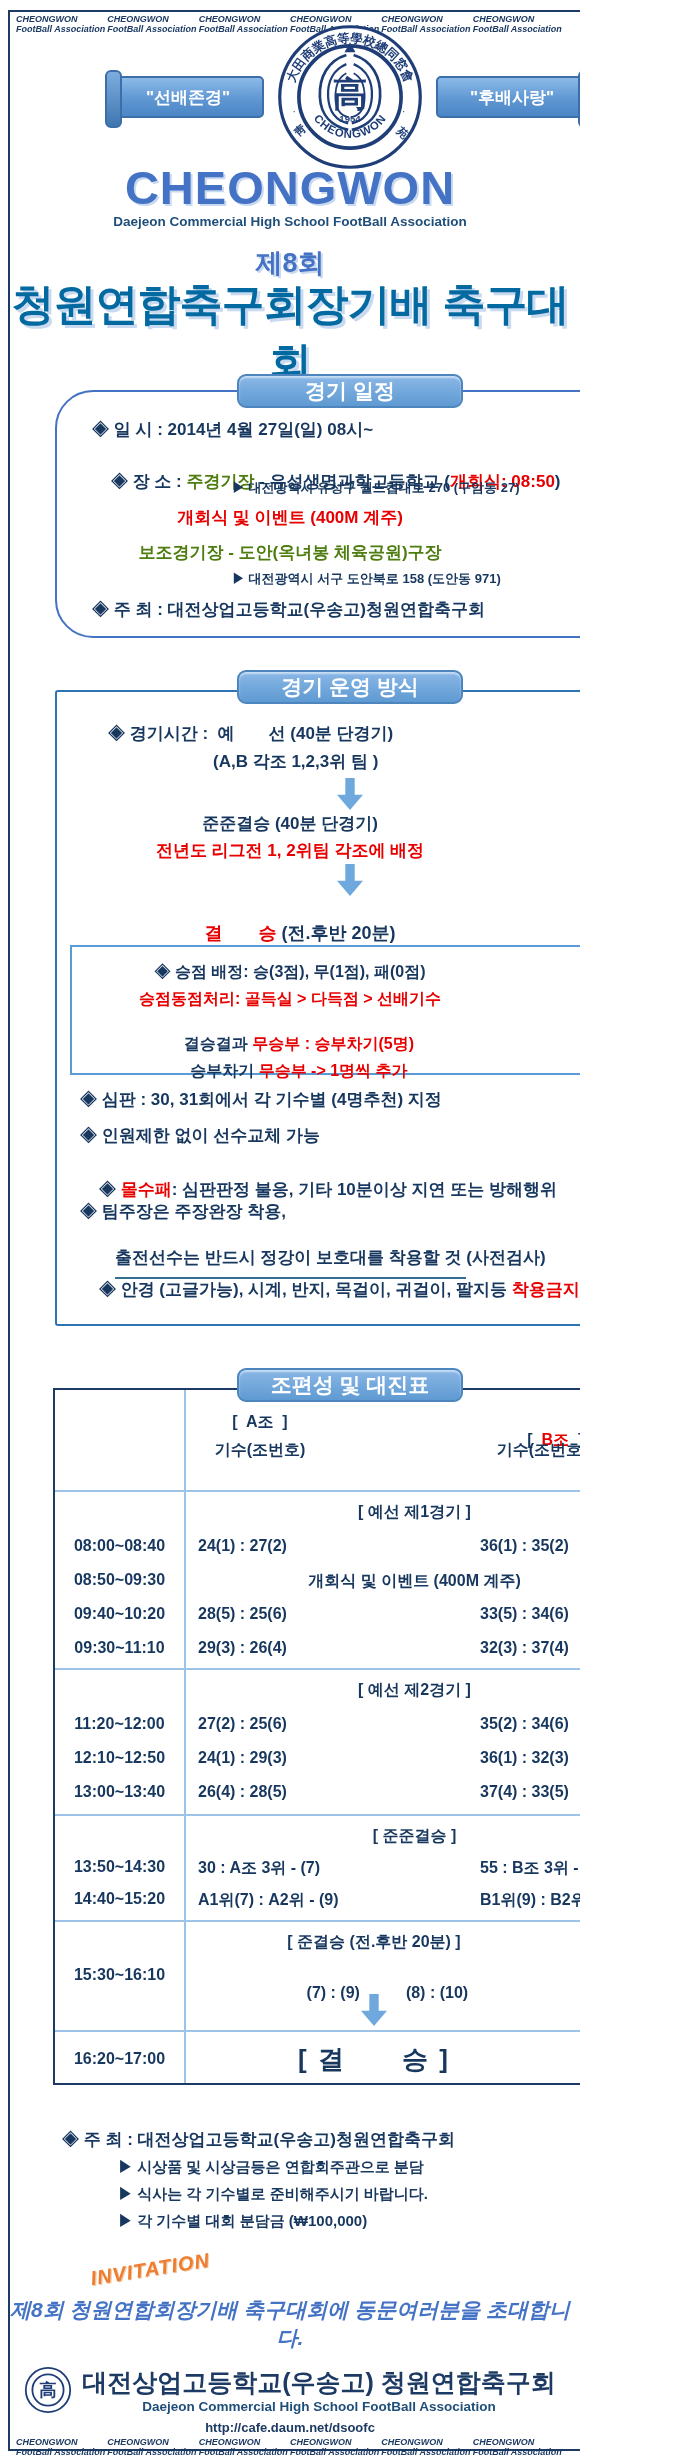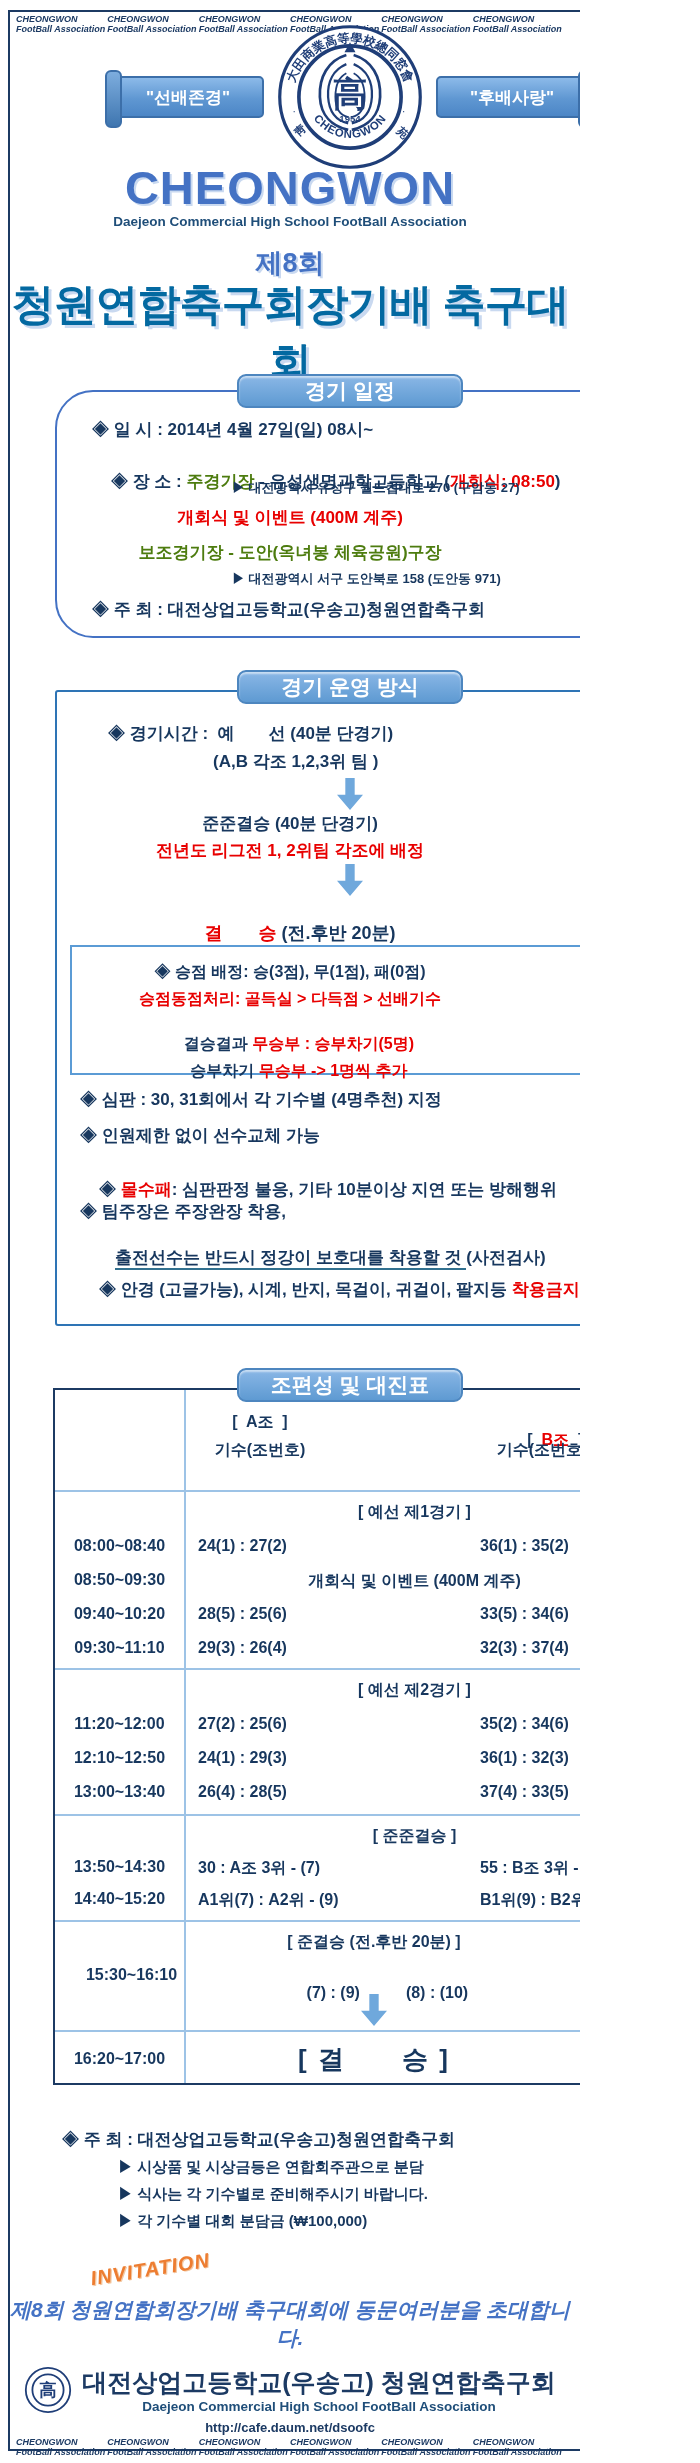--- a/index.html
+++ b/index.html
@@ -39,21 +39,21 @@
         box-shadow:inset 0 2px 2px rgba(255,255,255,.55);}
   .box{position:absolute;box-sizing:border-box;background:#fff;}
   .box1{left:55px;top:390px;width:590px;height:248px;border:2.5px solid #4472C4;border-radius:38px;}
   .box2{left:55px;top:690px;width:590px;height:636px;border:2.5px solid #2E74B5;border-radius:3px;}
   .pbox{left:70px;top:945px;width:560px;height:130px;border:2px solid #5B9BD5;}
   
   .t{position:absolute;font-size:17px;font-weight:bold;color:#17375E;white-space:pre;z-index:2;}
   .sm{font-size:13px;}
   .red{color:#e80000;}
   .blu{color:#4d7c0f;}
-  .uline{border-bottom:2px solid #31708f;padding-bottom:1px;}
+  .uline{border-bottom:2px solid #31708f;padding-bottom:10px;}
   .arrow{position:absolute;width:26px;height:32px;background:#6fa8dc;z-index:2;
          clip-path:polygon(32% 0,68% 0,68% 52%,100% 52%,50% 100%,0 52%,32% 52%);}
   
   .tbl{position:absolute;left:53px;top:1388px;width:594px;height:697px;box-sizing:border-box;
        border:2.5px solid #1c3a63;background:#fff;}
   .tbl .vline{position:absolute;left:129px;top:0;bottom:0;width:1.5px;background:#9DC3E6;}
   .tbl .hline{position:absolute;left:0;right:0;height:1.5px;background:#9DC3E6;}
   .tbl .cell{position:absolute;font-size:16px;font-weight:bold;color:#17375E;white-space:pre;}
   .tbl .time{left:0;width:129px;text-align:center;}
   .tbl .ma{left:143px;}
@@ -218,21 +218,21 @@
 
     <div class="cell glabel" style="top:436px;">[ 준준결승 ]</div>
     <div class="cell time" style="top:468px;">13:50~14:30</div>
     <div class="cell ma" style="top:468px;">30 : A조 3위 - (7)</div>
     <div class="cell mb" style="top:468px;">55 : B조 3위 - (8)</div>
     <div class="cell time" style="top:500px;">14:40~15:20</div>
     <div class="cell ma" style="top:500px;">A1위(7) : A2위 - (9)</div>
     <div class="cell mb" style="top:500px;">B1위(9) : B2위 - (10)</div>
 
     <div class="cell g4c" style="top:542px;">[ 준결승 (전.후반 20분) ]</div>
-    <div class="cell time" style="top:576px;margin-left:12px;">15:30~16:10</div>
+    <div class="cell time" style="top:576px;">15:30~16:10</div>
     <div class="cell g4c" style="top:576px;">
       <span>(7) : (9)</span><span style="display:inline-block;width:46px;"></span><span>(8) : (10)</span>
     </div>
     <div class="arrow" style="left:306px;top:604px;"></div>
 
     <div class="cell time" style="top:660px;">16:20~17:00</div>
     <div class="cell g4c final" style="top:652px;">[ 결　　승 ]</div>
   </div>
 
   <div class="t" style="left:62px;top:2128px;">◈ 주 최 : 대전상업고등학교(우송고)청원연합축구회</div>

